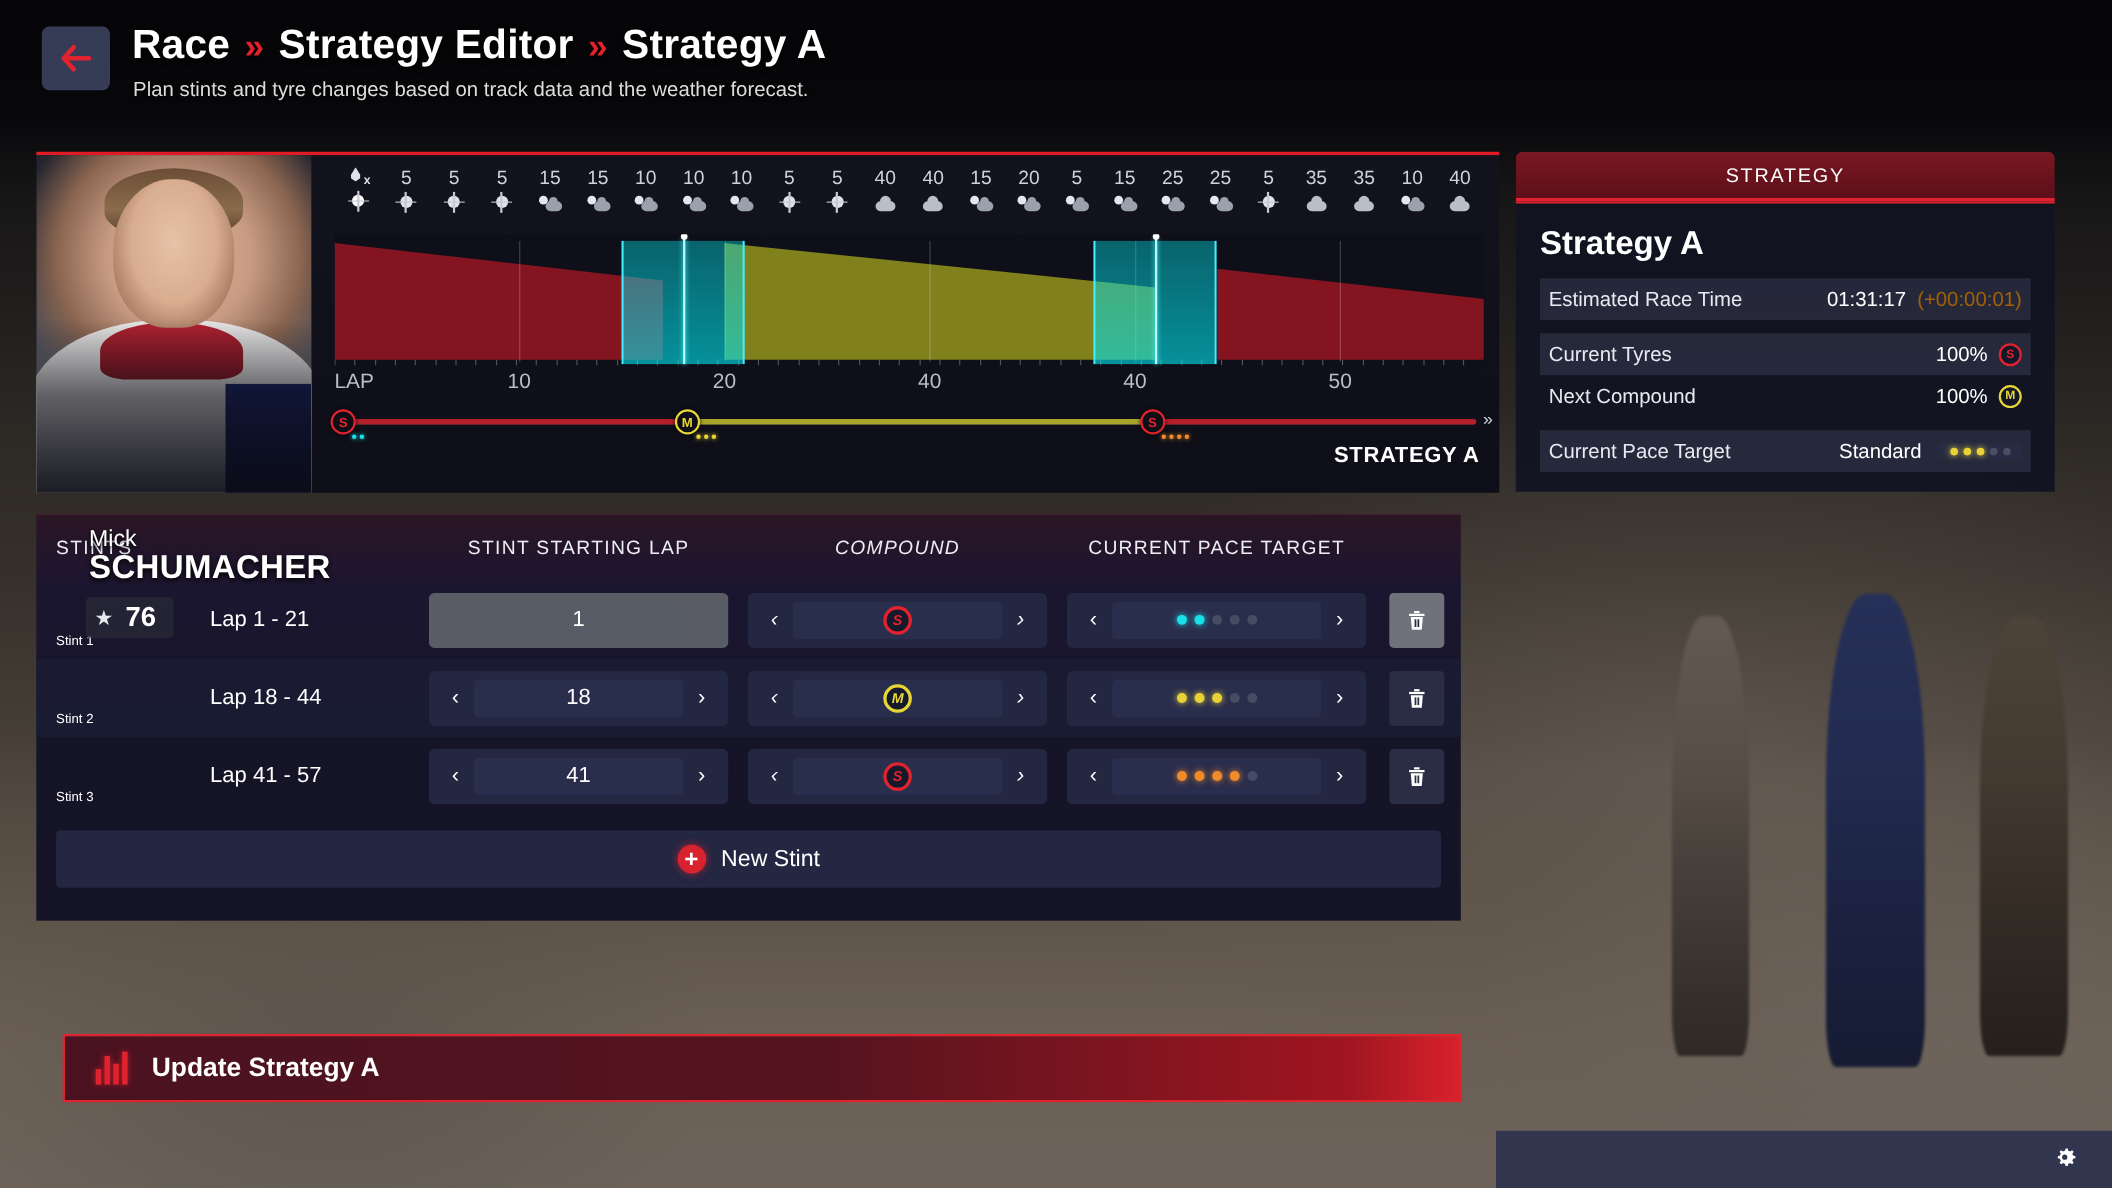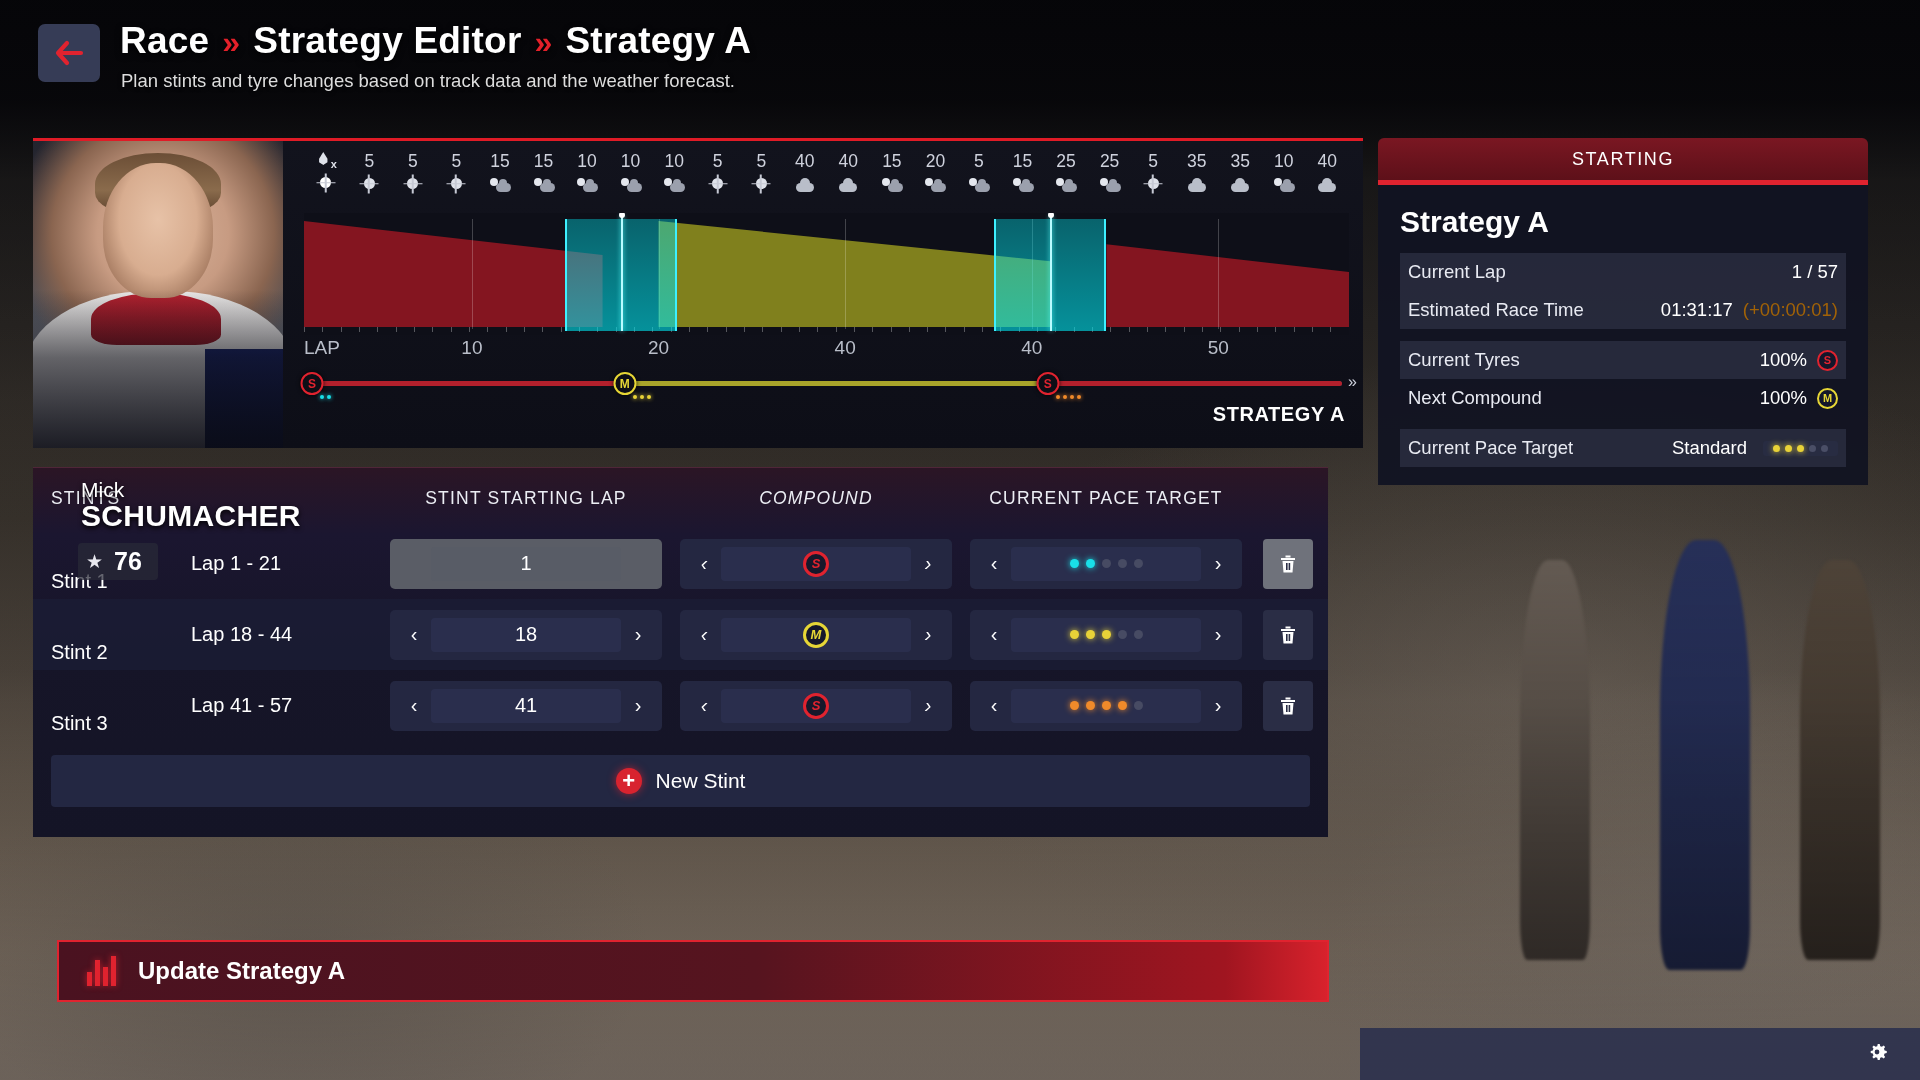--- a/index.html
+++ b/index.html
@@ -194,21 +194,21 @@
     font-size: 17.5px; letter-spacing: 1.2px; color: #eceef4; font-weight: 400;
   }
   .col-stints { width: 330px; }
   .col-lap { width: 290px; text-align: center; }
   .col-comp { width: 290px; text-align: center; font-style: italic; }
   .col-pace { width: 290px; text-align: center; }
   .col-del { width: 75px; }
 
   .srow { display: flex; align-items: center; height: 71px; padding-left: 18px; }
   .srow.alt { background: rgba(30,32,58,0.55); }
-  .sname { width: 140px; font-size: 20px; color:#fff;margin-top:36px; }
+  .sname { width: 140px; font-size: 12px; color:#fff;margin-top:36px; }
   .slaps { width: 190px; font-size: 20px; color:#fff; }
 
   .stepper {
     width: 272px; height: 50px; margin: 0 auto; border-radius: 5px;
     background: #242741; display: flex; align-items: center; justify-content: space-between;
     padding: 0 14px; position: relative;
   }
   .stepper.disabled { background: #5a5d66; }
   .stepper .arrow { font-size: 20px; color: #fff; width: 20px; text-align:center; cursor: pointer; }
   .stepper .mid {
@@ -809,29 +809,25 @@
     <i style="height:14px"></i>
       <i style="height:26px"></i>
       <i style="height:19px"></i>
       <i style="height:30px"></i>
   </span>
   <span id="update-label">Update Strategy A</span>
 </div>
 
 <div id="right-panel">
   <div id="tabs">
-    <div class="tab active">STARTING</div>
+    <div class="tab active">STRATEGY</div>
   </div>
   <div id="panel-body">
     <div id="panel-title">Strategy A</div>
     <div id="panel-rows">
-        <div class="prow shade">
-          <span class="k">Current Lap</span>
-          <span class="v">1 / 57</span>
-        </div>
         <div class="prow shade">
           <span class="k">Estimated Race Time</span>
           <span class="v">01:31:17 <span class="delta">(+00:00:01)</span></span>
         </div>
         <div class="gap"></div>
         <div class="prow shade">
           <span class="k">Current Tyres</span>
           <span class="v">100%<span class="tyre-sm soft">S</span></span>
         </div>
         <div class="prow">

